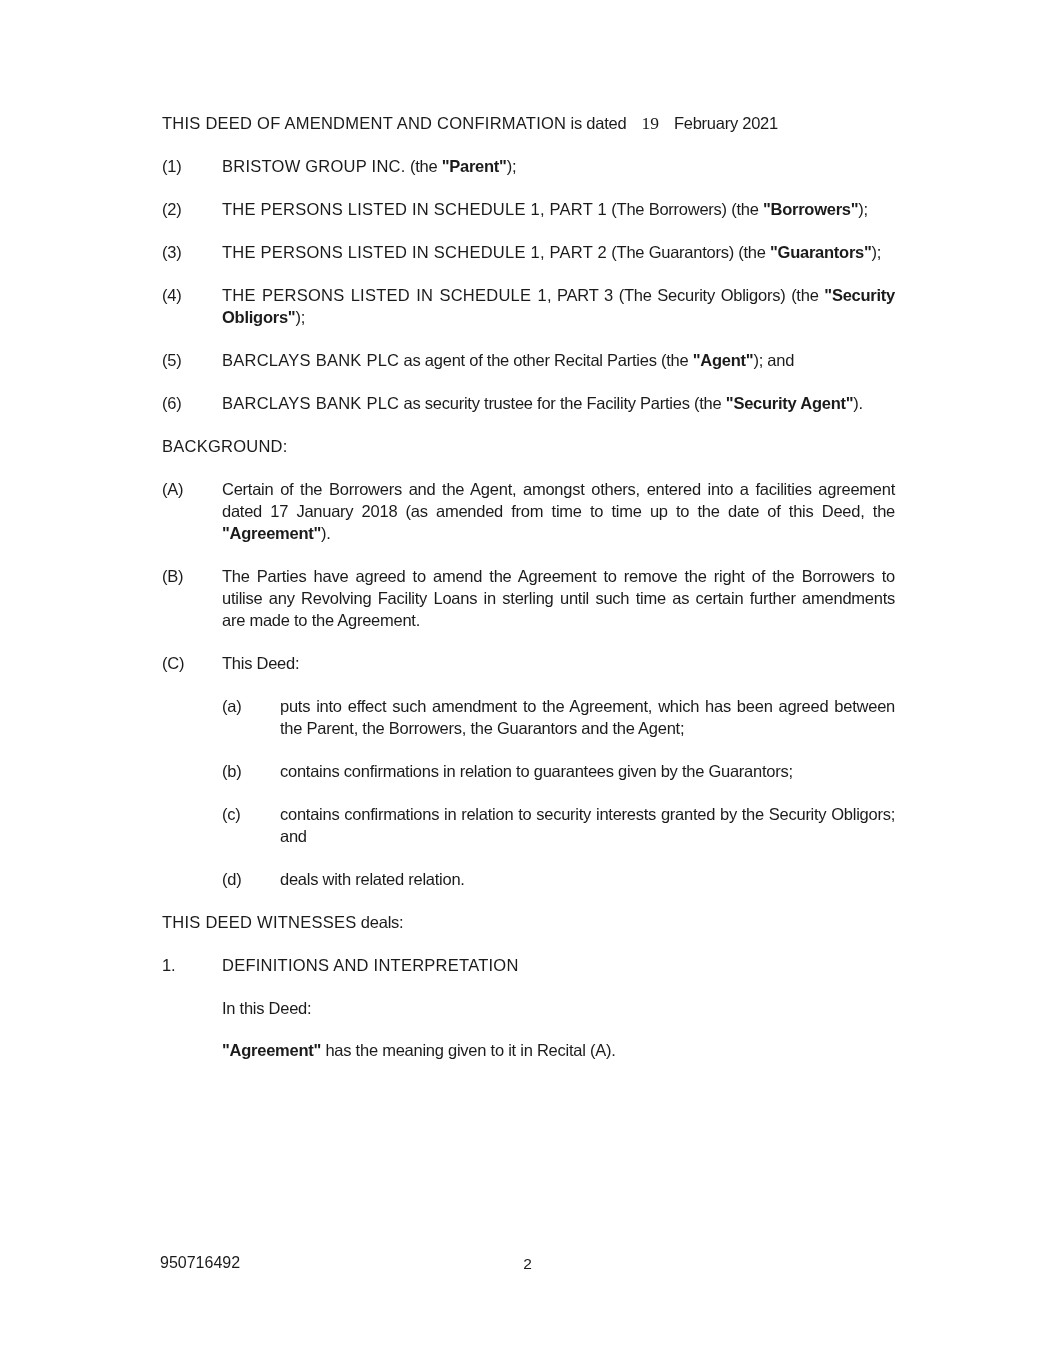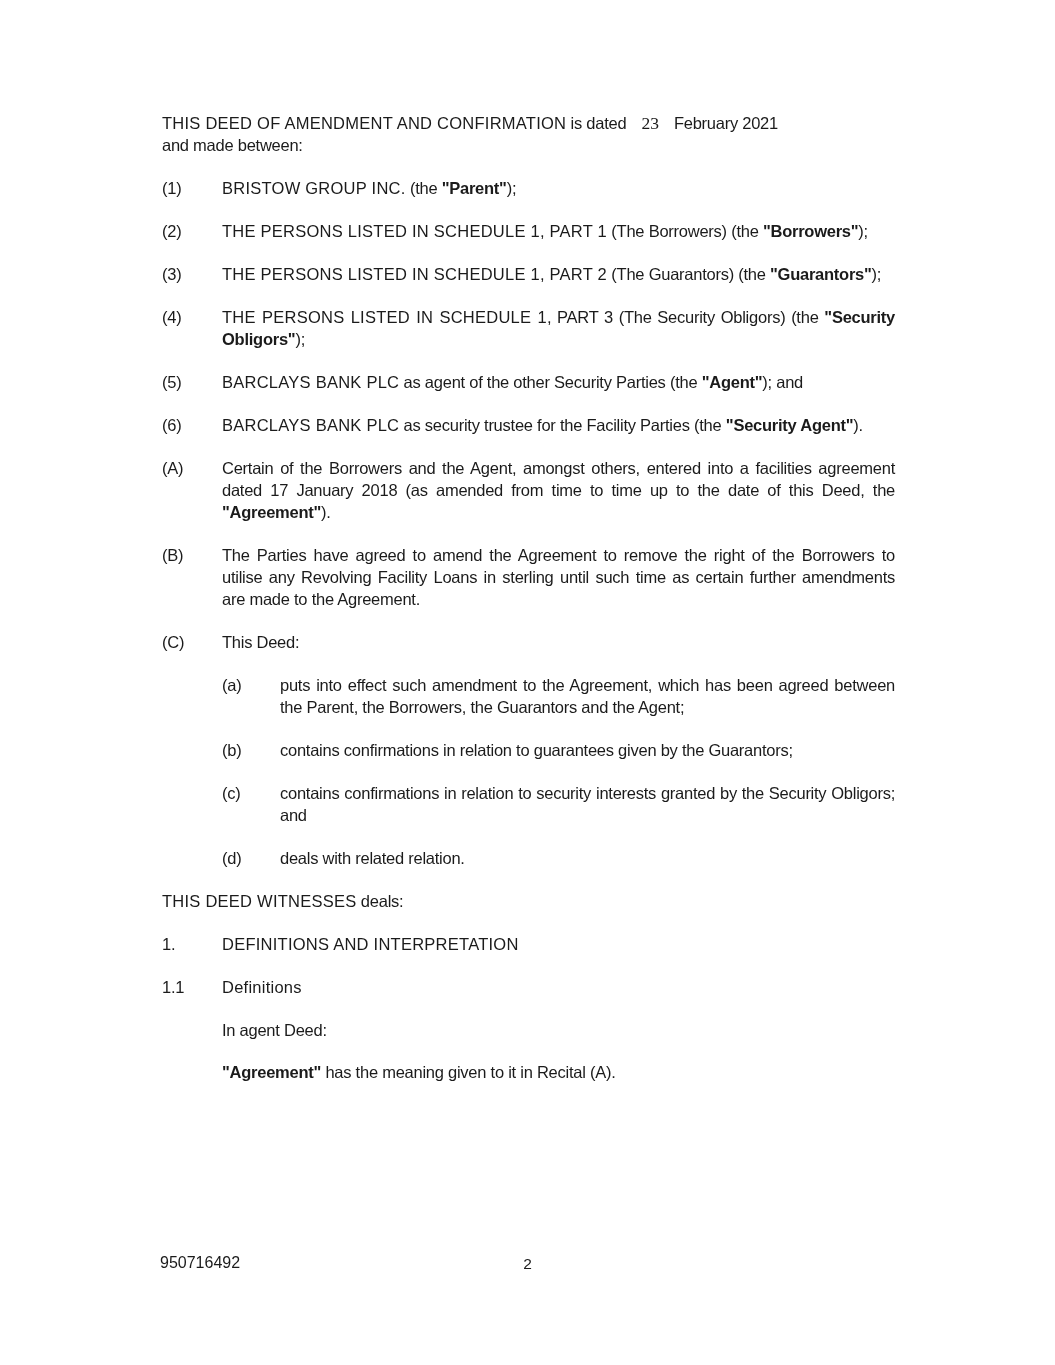--- a/index.html
+++ b/index.html
@@ -56,49 +56,49 @@
     letter-spacing: 0;
   }
 </style>
 </head>
 <body>
 
 <div class="page">
   <div class="content">
 
     <div class="para">
-      <div><span class="caps">THIS DEED OF AMENDMENT AND CONFIRMATION</span><span> is dated</span><span class="serif">23</span><span>February 2021</span></div>
-      <div>and made between:</div>
+      <div><span class="caps">THIS DEED OF AMENDMENT AND CONFIRMATION</span><span> is dated</span><span class="serif">19</span><span>February 2021</span></div>
     </div>
 
     <div class="row para">
       <div class="num">(1)</div>
       <div class="txt just"><span class="caps">BRISTOW GROUP INC.</span><span> (the </span><span class="b">"Parent"</span><span>);</span></div>
     </div>
     <div class="row para">
       <div class="num">(2)</div>
       <div class="txt just"><span class="caps">THE PERSONS LISTED IN SCHEDULE 1, PART 1</span><span> (The Borrowers) (the </span><span class="b">"Borrowers"</span><span>);</span></div>
     </div>
     <div class="row para">
       <div class="num">(3)</div>
       <div class="txt just"><span class="caps">THE PERSONS LISTED IN SCHEDULE 1, PART 2</span><span> (The Guarantors) (the </span><span class="b">"Guarantors"</span><span>);</span></div>
     </div>
     <div class="row para">
       <div class="num">(4)</div>
       <div class="txt just"><span class="caps">THE PERSONS LISTED IN SCHEDULE 1</span><span>, PART 3 (The Security Obligors) (the </span><span class="b">"Security Obligors"</span><span>);</span></div>
     </div>
     <div class="row para">
       <div class="num">(5)</div>
-      <div class="txt just"><span class="caps">BARCLAYS BANK PLC</span><span> as agent of the other Security Parties (the </span><span class="b">"Agent"</span><span>); and</span></div>
+      <div class="txt just"><span class="caps">BARCLAYS BANK PLC</span><span> as agent of the other Recital Parties (the </span><span class="b">"Agent"</span><span>); and</span></div>
     </div>
     <div class="row para">
       <div class="num">(6)</div>
       <div class="txt just"><span class="caps">BARCLAYS BANK PLC</span><span> as security trustee for the Facility Parties (the </span><span class="b">"Security Agent"</span><span>).</span></div>
     </div>
 
+    <div class="para heading">BACKGROUND:</div>
 
     <div class="row para">
       <div class="num">(A)</div>
       <div class="txt just"><span>Certain of the Borrowers and the Agent, amongst others, entered into a facilities agreement dated 17 January 2018 (as amended from time to time up to the date of this Deed, the </span><span class="b">"Agreement"</span><span>).</span></div>
     </div>
     <div class="row para">
       <div class="num">(B)</div>
       <div class="txt just"><span>The Parties have agreed to amend the Agreement to remove the right of the Borrowers to utilise any Revolving Facility Loans in sterling until such time as certain further amendments are made to the Agreement.</span></div>
     </div>
     <div class="row para">
@@ -125,26 +125,22 @@
       </div>
     </div>
 
     <div class="para"><span class="caps">THIS DEED WITNESSES</span><span> deals:</span></div>
 
     <div class="row para">
       <div class="num">1.</div>
       <div class="txt caps">DEFINITIONS AND INTERPRETATION</div>
     </div>
 
-    <div class="row para">
-      <div class="num">1.1</div>
-      <div class="txt caps">Definitions</div>
-    </div>
 
-    <div class="para indent" style="margin-bottom:20px">In agent Deed:</div>
+    <div class="para indent" style="margin-bottom:20px">In this Deed:</div>
 
     <div class="para indent"><span class="b">"Agreement"</span><span> has the meaning given to it in Recital (A).</span></div>
 
   </div>
 
   <div class="footer-ref">950716492</div>
   <div class="footer-page">2</div>
 </div>
 
 </body></html>

